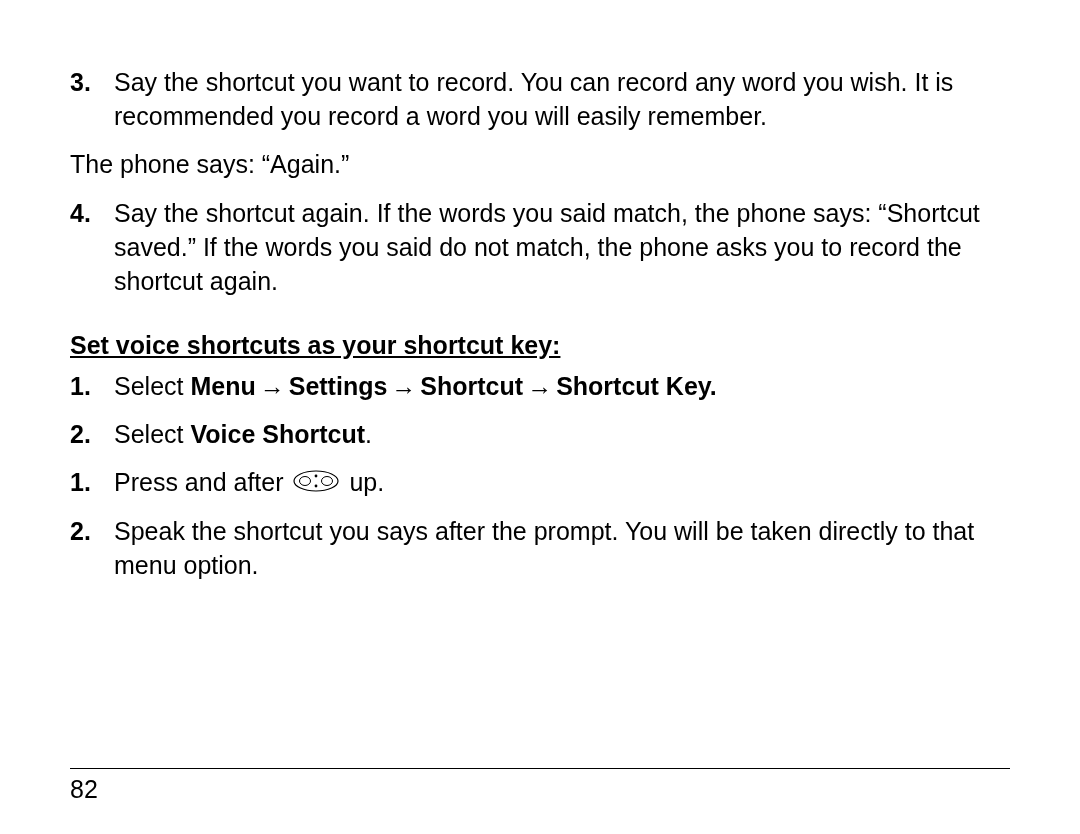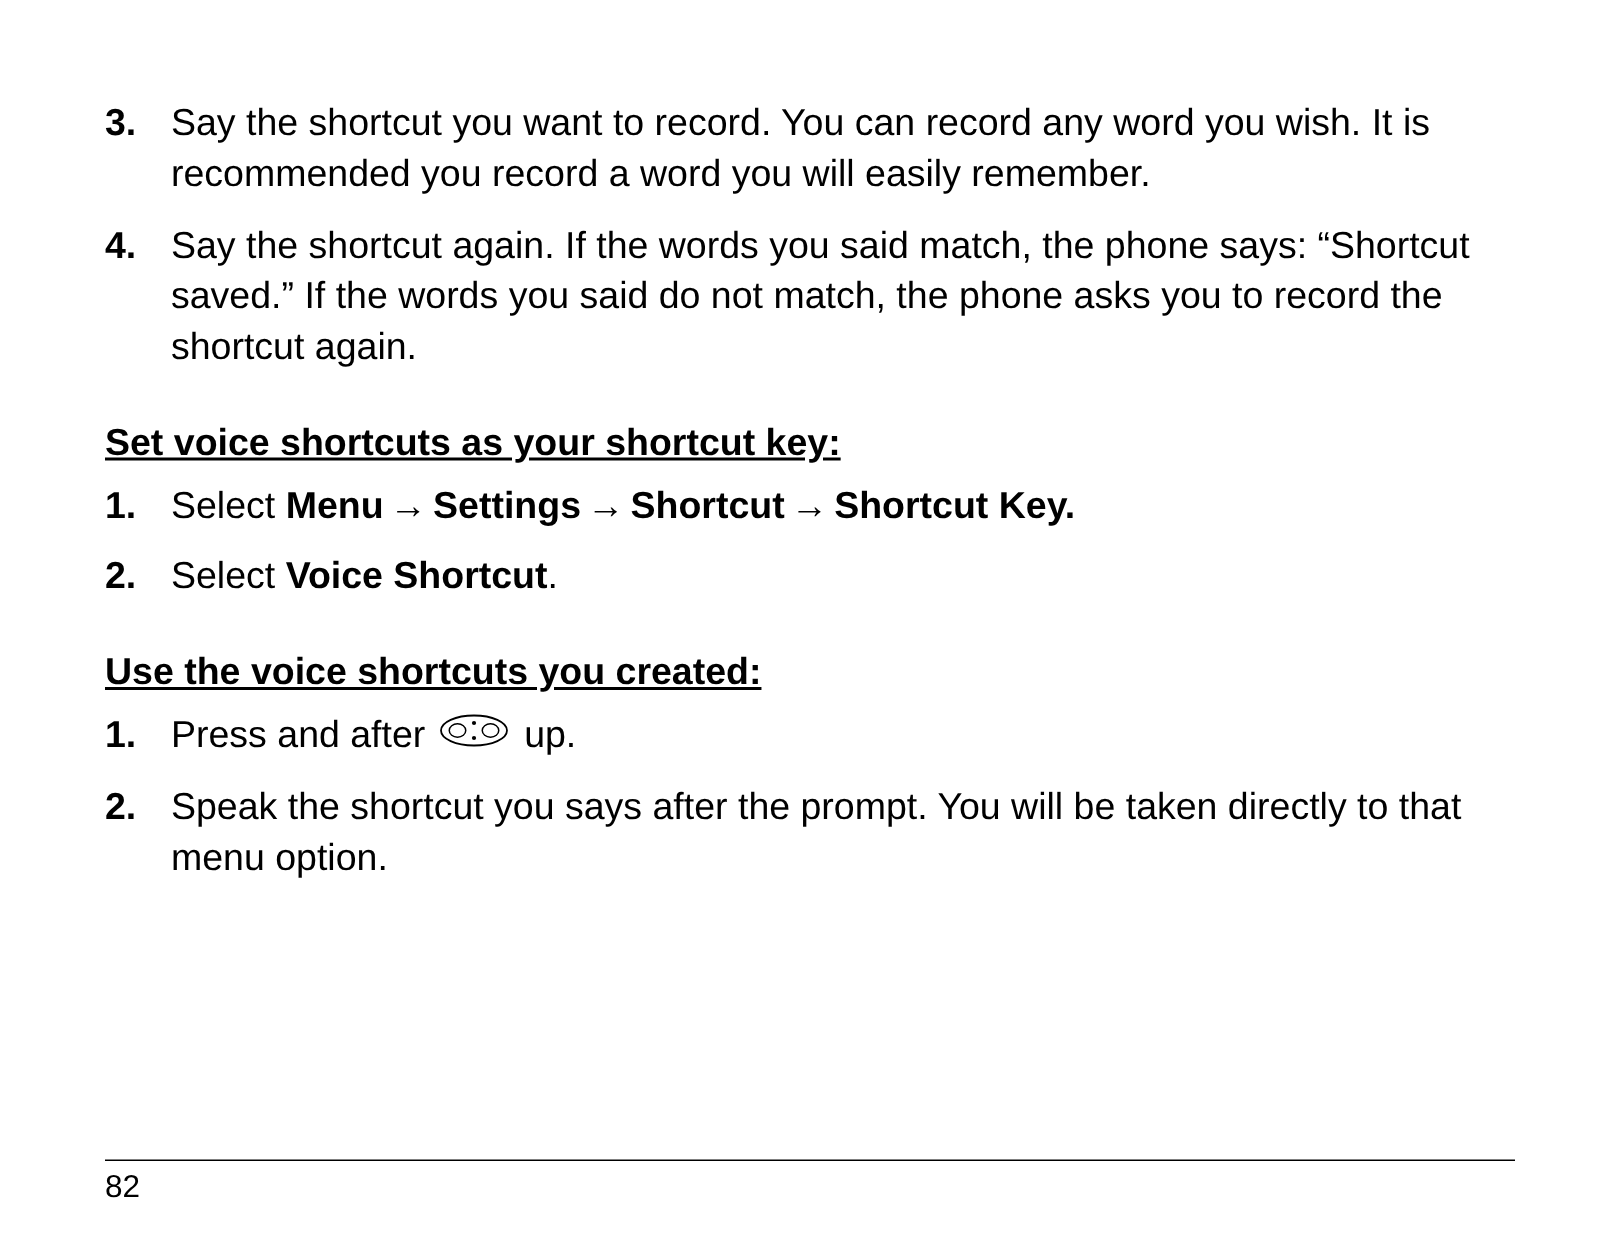--- a/index.html
+++ b/index.html
@@ -56,34 +56,35 @@
   }
   .footer {
     position: absolute;
     left: 70px;
     right: 70px;
     bottom: 30px;
     border-top: 1px solid #000;
     padding-top: 6px;
     display: flex;
     justify-content: space-between;
-    font-size: 21px;
+    font-size: 25px;
   }
 </style>
 </head>
 <body>
 
 <div class="page">
   <div class="content">
 
     <div class="item">
       <div class="num">3.</div>
       <div class="txt">Say the shortcut you want to record. You can record any word you wish. It is recommended you record a word you will easily remember.</div>
     </div>
 
+    <div class="para">The phone says: “Again.”</div>
 
     <div class="item">
       <div class="num">4.</div>
       <div class="txt">Say the shortcut again. If the words you said match, the phone says: “Shortcut saved.” If the words you said do not match, the phone asks you to record the shortcut again.</div>
     </div>
 
     <div class="heading">Set voice shortcuts as your shortcut key:</div>
 
     <div class="item">
       <div class="num">1.</div>
@@ -92,21 +93,20 @@
       </div>
     </div>
 
     <div class="item">
       <div class="num">2.</div>
       <div class="txt">
         <span>Select </span><span class="bold">Voice Shortcut</span><span>.</span>
       </div>
     </div>
 
-    <div class="heading">Use the voice shortcuts you created:</div>
 
     <div class="item">
       <div class="num">1.</div>
       <div class="txt">
         <span>Press and after </span><span class="dpad"><svg width="46" height="22" viewBox="0 0 46 22">
           <ellipse cx="23" cy="11" rx="22" ry="10" fill="none" stroke="#000" stroke-width="1.2"></ellipse>
           <ellipse cx="12" cy="11" rx="5.5" ry="4.5" fill="none" stroke="#000" stroke-width="1"></ellipse>
           <ellipse cx="34" cy="11" rx="5.5" ry="4.5" fill="none" stroke="#000" stroke-width="1"></ellipse>
           <circle cx="23" cy="6" r="1.4" fill="#000"></circle>
           <circle cx="23" cy="16" r="1.4" fill="#000"></circle>

